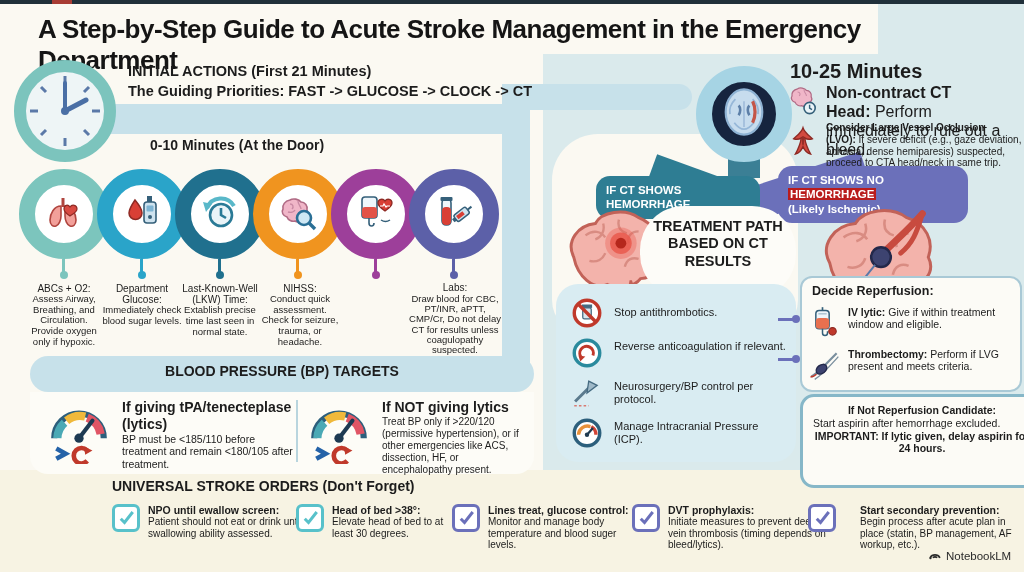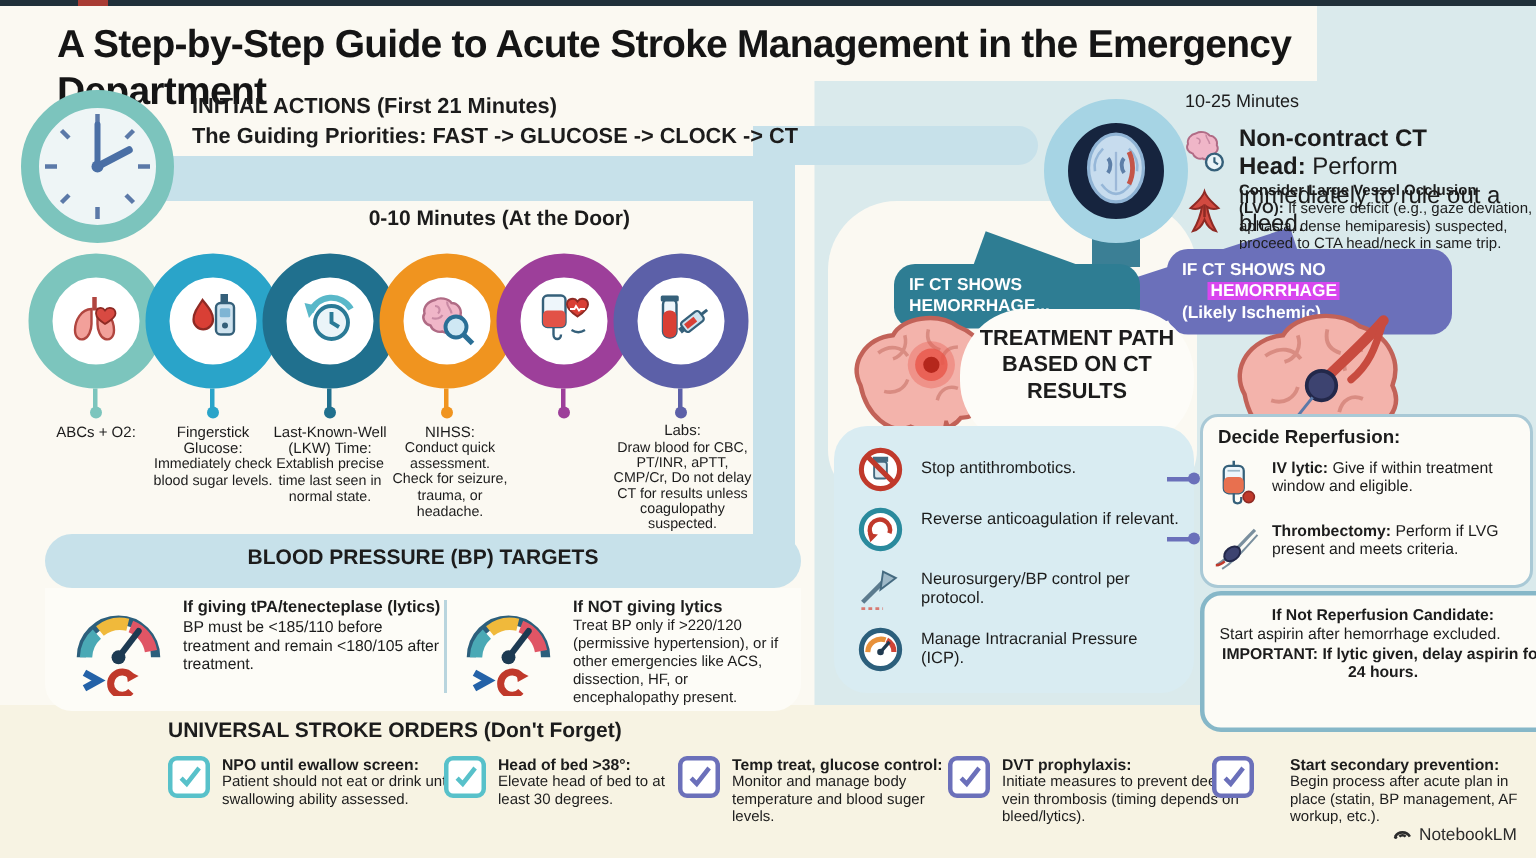--- a/index.html
+++ b/index.html
@@ -20,56 +20,56 @@
   .band-c{left:502px;top:84px;width:190px;height:26px;border-radius:0 13px 13px 0;}
   .pipe-v{left:502px;top:96px;width:28px;height:286px;}
   .bp-band{left:30px;top:356px;width:504px;height:36px;border-radius:18px;}
   .bp-panel{left:30px;top:392px;width:504px;height:82px;background:#fdfcf7;border-radius:0 0 18px 18px;}
   .pocket{left:552px;top:134px;width:246px;height:200px;background:#fbf9f2;border-radius:46px 46px 34px 34px;}
   
   .title{left:38px;top:14px;width:960px;font-size:26px;font-weight:bold;letter-spacing:-0.5px;color:#151515;}
   
   .h-initial{left:128px;top:63px;width:420px;font-size:14.5px;font-weight:bold;}
   .h-guiding{left:128px;top:83px;width:430px;font-size:14.5px;font-weight:bold;}
-  .h-door{left:150px;top:137px;width:270px;font-size:14px;font-weight:bold;text-align:right;}
+  .h-door{left:150px;top:137px;width:270px;font-size:14px;font-weight:bold;text-align:left;}
   
   .ring{width:58px;height:58px;border:16px solid #999;border-radius:50%;background:#fff;
         display:flex;align-items:center;justify-content:center;}
   .step-stem{width:3px;height:13px;}
   .step-dot{width:8px;height:8px;border-radius:50%;}
   .step-label{font-size:9.5px;line-height:1.12;text-align:center;}
   .step-label .t{font-weight:normal;font-size:10px;}
   
   .banner{color:#fff;font-weight:bold;font-size:11.5px;line-height:1.25;border-radius:14px;padding:7px 10px;}
   .banner-teal{left:596px;top:176px;width:144px;background:#2e7d93;}
   .banner-purple{left:778px;top:166px;width:170px;background:#6b70ba;}
-  .hl{background:#d946ef;padding:0 2px;margin-left:17px;}
+  .hl{background:#b91c1c;padding:0 2px;}
   .bar{height:34px;}
   .blob{left:640px;top:206px;width:156px;height:92px;background:#fdfcf8;border-radius:44px;}
   .blob-text{left:648px;top:218px;width:140px;font-size:14.5px;font-weight:bold;line-height:1.2;text-align:center;}
   
   .ct-ring{left:696px;top:66px;width:64px;height:64px;border:16px solid #a6d4e4;border-radius:50%;
            background:#16243e;display:flex;align-items:center;justify-content:center;}
   
-  .h-1025{left:790px;top:60px;font-size:12px;font-weight:normal;}
+  .h-1025{left:790px;top:60px;font-size:20px;font-weight:bold;}
   .rc-item{font-size:16px;line-height:1.18;}
   
   .hem-panel{left:556px;top:284px;width:240px;height:178px;background:#d9ecf2;border-radius:22px;}
   .hem-item{font-size:11px;line-height:1.18;}
   
   .rep-box{left:800px;top:276px;width:218px;height:112px;background:#fcfbf6;border:2px solid #a9c9d6;border-radius:12px;}
   .note-box{left:800px;top:394px;width:218px;height:74px;background:#fcfbf6;border:3px solid #86b7c8;border-radius:14px;
             padding:7px 10px;box-sizing:content-box;font-size:10.5px;line-height:1.22;}
   .rep-item{font-size:10.5px;line-height:1.18;}
   .conn-line{width:16px;height:3px;background:#6b70ba;}
   .conn-dot{width:8px;height:8px;border-radius:50%;background:#6b70ba;}
   
   .bp-title{left:30px;top:363px;width:504px;text-align:center;font-size:14px;font-weight:bold;}
   .bp-item{font-size:10.5px;line-height:1.2;}
-  .bp-item .t{font-weight:bold;font-size:11px;}
+  .bp-item .t{font-weight:bold;font-size:14px;}
   .bp-div{left:296px;top:400px;width:2px;height:62px;background:#b9d5de;}
   
   .h-orders{left:112px;top:478px;font-size:14px;font-weight:bold;}
   .ord-item{font-size:10px;line-height:1.16;}
   .ord-item .t{font-weight:bold;font-size:10.5px;}
   .chk{width:22px;height:22px;border:3px solid currentColor;border-radius:6px;background:#fff;
        display:flex;align-items:center;justify-content:center;}
   .wm{display:flex;align-items:center;gap:4px;font-size:11.5px;color:#2b2b2b;}
 </style>
 </head>
@@ -204,23 +204,24 @@
   <div class="abs step-dot" style="left: 216px; top: 271px; background: rgb(32, 112, 142);"></div>
   <div class="abs step-stem" style="left: 296px; top: 259px; background: rgb(240, 148, 31);"></div>
   <div class="abs step-dot" style="left: 294px; top: 271px; background: rgb(240, 148, 31);"></div>
   <div class="abs step-stem" style="left: 374px; top: 259px; background: rgb(157, 63, 154);"></div>
   <div class="abs step-dot" style="left: 372px; top: 271px; background: rgb(157, 63, 154);"></div>
   <div class="abs step-stem" style="left: 452px; top: 259px; background: rgb(92, 96, 168);"></div>
   <div class="abs step-dot" style="left: 450px; top: 271px; background: rgb(92, 96, 168);"></div>
 
   <div class="abs step-label" style="left:24px;top:283px;width:80px;">
     <div class="t">ABCs + O2:</div>
+    <div>Assess Airway, Breathing, and Circulation. Provide oxygen only if hypoxic.</div>
   </div>
   <div class="abs step-label" style="left:102px;top:283px;width:80px;">
-    <div class="t">Fingerstick Glucose:</div>
+    <div class="t">Department Glucose:</div>
     <div>Immediately check blood sugar levels.</div>
   </div>
   <div class="abs step-label" style="left:178px;top:283px;width:84px;">
     <div class="t">Last-Known-Well (LKW) Time:</div>
     <div>Extablish precise time last seen in normal state.</div>
   </div>
   <div class="abs step-label" style="left:260px;top:283px;width:80px;">
     <div class="t">NIHSS:</div>
     <div>Conduct quick assessment. Check for seizure, trauma, or headache.</div>
   </div>
@@ -435,21 +436,21 @@
   </div>
 
   <div class="abs" style="left: 452px; top: 504px; color: rgb(107, 112, 186);">
     <div class="chk">
         <svg width="18" height="18" viewBox="0 0 24 24">
           <path d="M5 13 l5 5 L21 4" stroke="currentColor" stroke-width="4" fill="none"></path>
         </svg>
       </div>
   </div>
   <div class="abs ord-item" style="left:488px;top:504px;width:150px;">
-    <div class="t">Temp treat, glucose control:</div>
+    <div class="t">Lines treat, glucose control:</div>
     <div>Monitor and manage body temperature and blood suger levels.</div>
   </div>
 
   <div class="abs" style="left: 632px; top: 504px; color: rgb(107, 112, 186);">
     <div class="chk">
         <svg width="18" height="18" viewBox="0 0 24 24">
           <path d="M5 13 l5 5 L21 4" stroke="currentColor" stroke-width="4" fill="none"></path>
         </svg>
       </div>
   </div>

